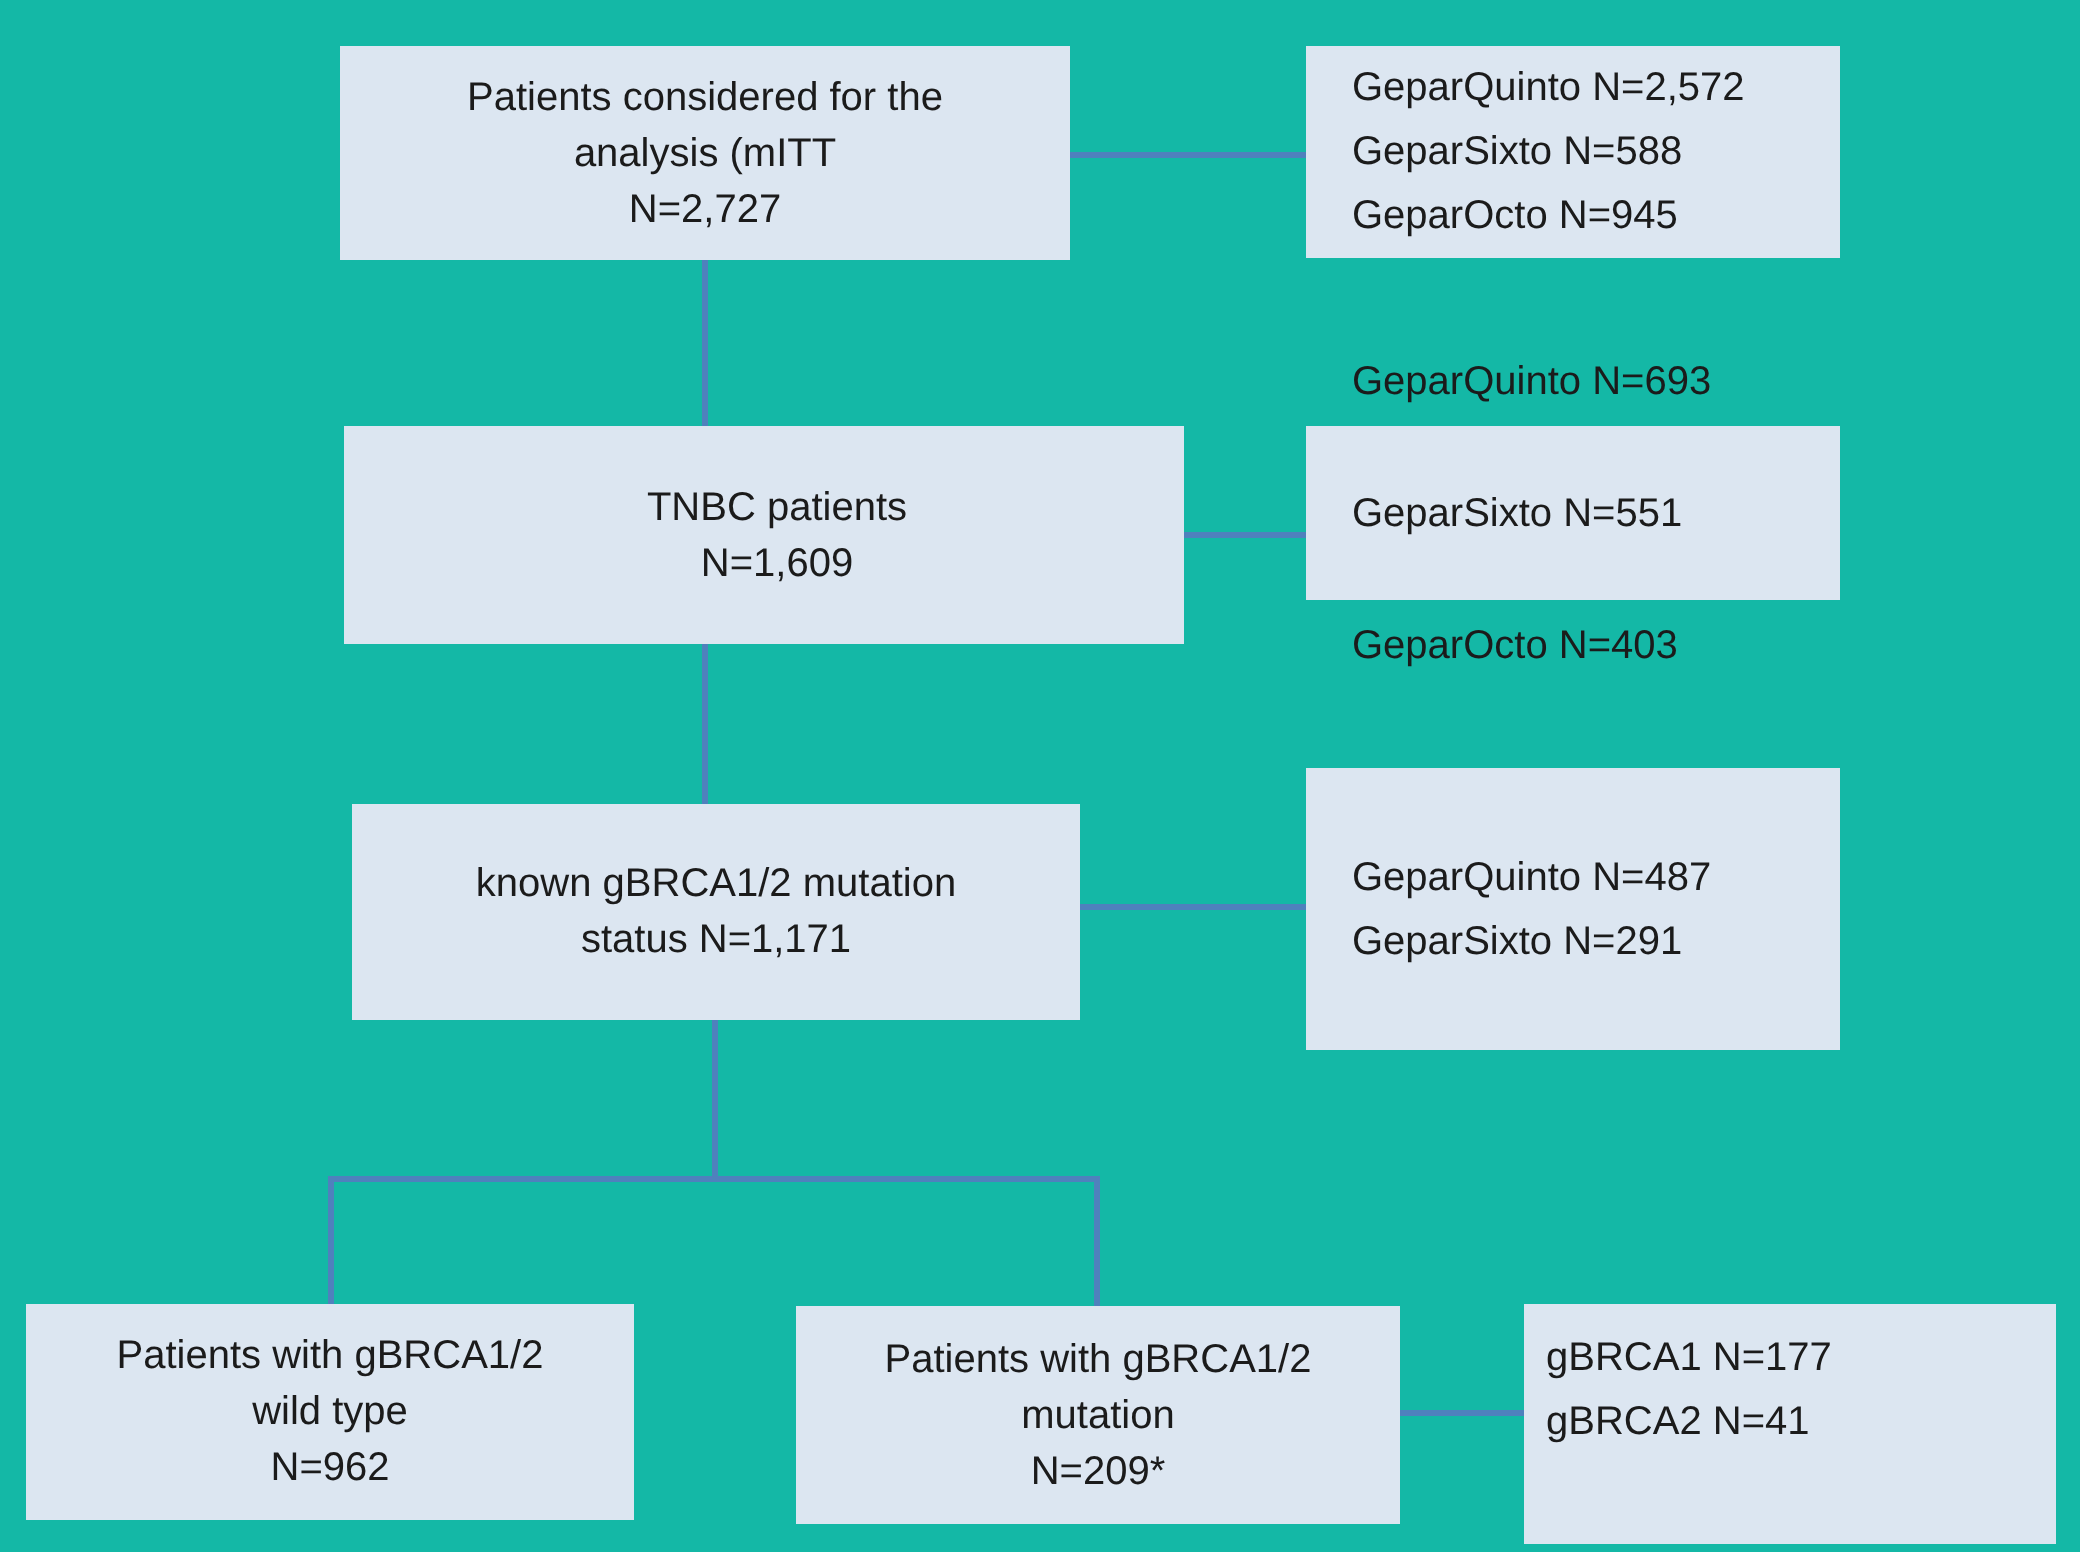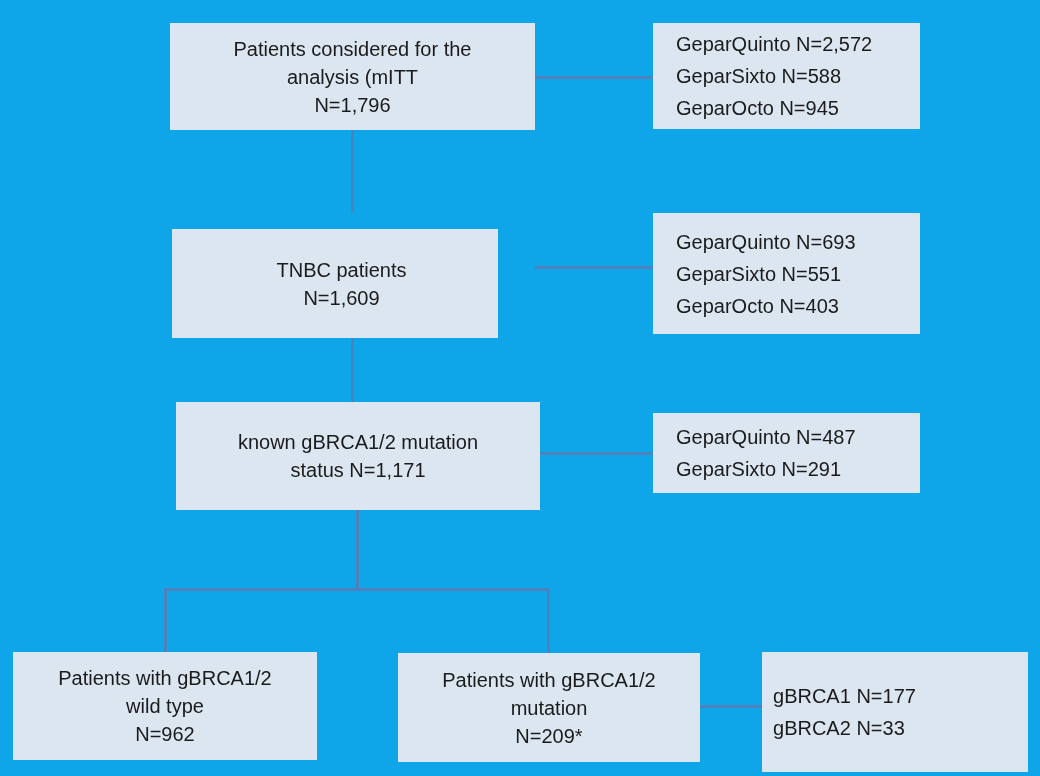--- a/index.html
+++ b/index.html
@@ -5,21 +5,21 @@
   * { margin: 0; padding: 0; box-sizing: border-box; }
   html, body { background: #ffffff; }
   body {
     font-family: "Liberation Sans", sans-serif;
     color: var(--text, #1b1b1b);
   }
   .canvas {
     position: relative;
     width: 1040px;
     height: 776px;
-    background: #0ea5e9;
+    background: #14b8a6;
     overflow: hidden;
   }
   .box {
     position: absolute;
     background: var(--box-fill, #dce6f1);
     font-size: 20px;
     display: flex;
     flex-direction: column;
     justify-content: center;
   }
@@ -29,21 +29,21 @@
     line-height: 28px;
   }
   .box.leftalign {
     align-items: flex-start;
     text-align: left;
     line-height: 32px;
     padding-left: 23px;
   }
   .box.topalign {
     justify-content: flex-start;
-    padding-top: 28px;
+    padding-top: 11px;
   }
   .conn {
     position: absolute;
     background: var(--connector, #4f81bd);
   }
   .it { }
 </style>
 </head>
 <body>
 
@@ -56,55 +56,55 @@
   <div class="conn" style="left:540px; top:452px; width:113px; height:3px;"></div>
   <div class="conn" style="left:356px; top:510px; width:3px; height:81px;"></div>
   <div class="conn" style="left:164px; top:588px; width:386px; height:3px;"></div>
   <div class="conn" style="left:164px; top:588px; width:3px; height:64px;"></div>
   <div class="conn" style="left:547px; top:588px; width:3px; height:65px;"></div>
   <div class="conn" style="left:700px; top:705px; width:62px; height:3px;"></div>
 
   <div class="box center" style="left:170px; top:23px; width:365px; height:107px;">
     <div>Patients considered for the</div>
     <div>analysis (mITT</div>
-    <div>N=1,796</div>
+    <div>N=2,727</div>
   </div>
   <div class="box leftalign" style="left:653px; top:23px; width:267px; height:106px;">
     <div>GeparQuinto N=2,572</div>
     <div>GeparSixto N=588</div>
     <div>GeparOcto N=945</div>
   </div>
 
-  <div class="box center" style="left:172px; top:229px; width:326px; height:109px;padding-left:13px;">
+  <div class="box center" style="left:172px; top:213px; width:420px; height:109px;padding-left:13px;">
     <div>TNBC patients</div>
     <div>N=1,609</div>
   </div>
-  <div class="box leftalign" style="left:653px; top:213px; width:267px; height:121px;">
+  <div class="box leftalign" style="left:653px; top:213px; width:267px; height:87px;gap:34px;">
     <div>GeparQuinto N=693</div>
     <div>GeparSixto N=551</div>
     <div>GeparOcto N=403</div>
   </div>
 
   <div class="box center" style="left:176px; top:402px; width:364px; height:108px;">
     <div><span>known g</span><span class="it">BRCA1/2</span><span> mutation</span></div>
     <div>status N=1,171</div>
   </div>
-  <div class="box leftalign" style="left:653px; top:413px; width:267px; height:80px;">
+  <div class="box leftalign" style="left:653px; top:384px; width:267px; height:141px;">
     <div>GeparQuinto N=487</div>
     <div>GeparSixto N=291</div>
   </div>
 
   <div class="box center" style="left:13px; top:652px; width:304px; height:108px;">
     <div><span>Patients with g</span><span class="it">BRCA1/2</span></div>
     <div>wild type</div>
     <div>N=962</div>
   </div>
   <div class="box center" style="left:398px; top:653px; width:302px; height:109px;">
     <div><span>Patients with g</span><span class="it">BRCA1/2</span></div>
     <div>mutation</div>
     <div>N=209*</div>
   </div>
   <div class="box leftalign topalign" style="left:762px; top:652px; width:266px; height:120px; padding-left:11px;">
     <div><span>g</span><span class="it">BRCA1</span><span> N=177</span></div>
-    <div><span>g</span><span class="it">BRCA2</span><span> N=33</span></div>
+    <div><span>g</span><span class="it">BRCA2</span><span> N=41</span></div>
   </div>
 
 </div>
 
 </body></html>

